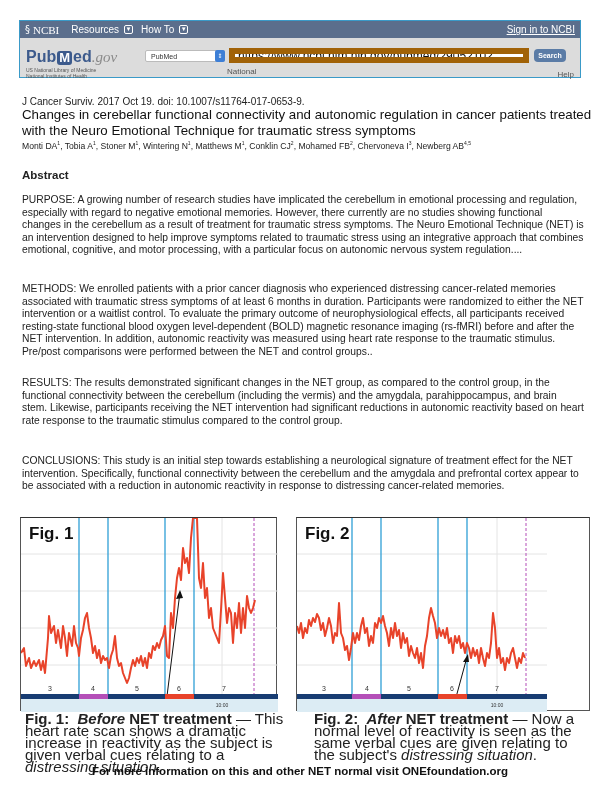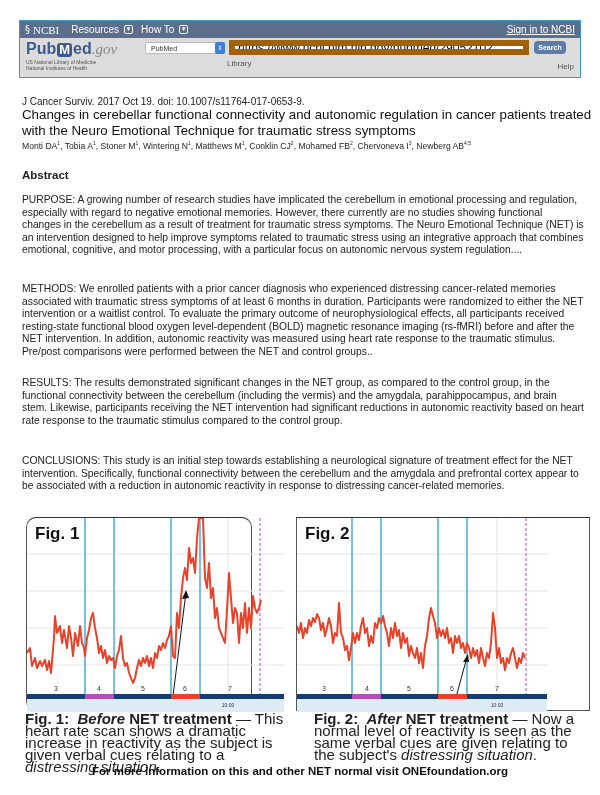--- a/index.html
+++ b/index.html
@@ -14,21 +14,21 @@
   .ncbi-bar {
     height: 17px; background: #5b6e8c; display: flex; align-items: center;
     padding: 0 5px; color: #fff; font-size: 10px;
   }
   .ncbi-logo { display: flex; align-items: center; gap: 3px; font-family: "Liberation Serif", serif; font-size: 11px; margin-right: 12px; }
   .ncbi-logo .dna { font-family: "DejaVu Sans", sans-serif; font-size: 10px; }
   .ncbi-menu { display: flex; align-items: center; gap: 5px; margin-right: 8px; font-size: 10px; }
   .ncbi-menu .chev { display: inline-block; width: 9px; height: 9px; border: 1px solid #fff; border-radius: 2px; font-size: 6px; line-height: 7px; text-align: center; }
   .ncbi-signin { margin-left: auto; font-size: 10px; text-decoration: underline; color: #fff; }
 
-  .pm-row { position: relative; height: 39px; }
+  .pm-row { position: relative; height: 39px; margin-top: 8px; }
   .pm-logo { position: absolute; left: 6px; top: 3px; }
   .pm-word { font-size: 16px; font-weight: bold; color: #3c5a8c; display: flex; align-items: flex-end; line-height: 16px; }
   .pm-word .m { display: inline-block; background: #3c5a8c; color: #fff; border-radius: 3px; padding: 0 2px; margin: 0 1px; font-size: 13px; line-height: 14px; }
   .pm-word .gov { font-family: "Liberation Serif", serif; font-style: italic; font-weight: normal; font-size: 15px; color: #8a8a8a; }
   .pm-sub { font-size: 5px; color: #555; line-height: 6px; margin-top: 2px; }
 
   .db-select {
     position: absolute; left: 125px; top: 4px; width: 80px; height: 12px;
     background: #fff; border: 1px solid #bbb; border-radius: 2px; font-size: 7px;
     color: #333; padding-left: 5px; line-height: 11px;
@@ -60,21 +60,21 @@
   .p1 { top: 194px; }
   .p2 { top: 283px; }
   .p3 { top: 377px; }
   .p4 { top: 455px; }
 
   
   .fig {
     position: absolute; top: 517px; height: 194px;
     border: 1px solid #555; border-top: 1.5px solid #333; background: #fff;
   }
-  .fig1 { left: 26px; width: 226px; border-radius: 10px; }
+  .fig1 { left: 20px; width: 257px; }
   .fig2 { left: 296px; width: 294px; }
   .fig svg { position: absolute; left: 0; top: 0; }
   .fig-label {
     position: absolute; left: 6px; top: 6px; font-size: 17px; font-weight: bold; color: #111;
     background: rgba(255,255,255,0.85); padding: 0 2px;
   }
   .caption { position: absolute; top: 713px; font-size: 15px; line-height: 12px; color: #222; }
   .cap1 { left: 25px; width: 260px; }
   .cap2 { left: 314px; width: 270px; }
   .caption b { font-weight: bold; }
@@ -113,21 +113,21 @@
         <div>US National Library of Medicine</div>
         <div>National Institutes of Health</div>
       </div>
     </div>
     <div class="db-select">
       <span>PubMed</span>
       <span class="arrow">⇕</span>
     </div>
     <input class="search-input" type="text" value="https://www.ncbi.nlm.nih.gov/pubmed/29052102" style="">
     <button class="search-btn">Search</button>
-    <span class="adv-link">Library</span>
+    <span class="adv-link">National</span>
     <span class="help-link">Help</span>
   </div>
 </div>
 
 <div class="citation">J Cancer Surviv. 2017 Oct 19. doi: 10.1007/s11764-017-0653-9.</div>
 <div class="title">Changes in cerebellar functional connectivity and autonomic regulation in cancer patients treated with the Neuro Emotional Technique for traumatic stress symptoms</div>
 <div class="authors" id="authors"><span>Monti DA</span><sup>1</sup>, <span>Tobia A</span><sup>1</sup>, <span>Stoner M</span><sup>1</sup>, <span>Wintering N</span><sup>1</sup>, <span>Matthews M</span><sup>1</sup>, <span>Conklin CJ</span><sup>2</sup>, <span>Mohamed FB</span><sup>2</sup>, <span>Chervoneva I</span><sup>3</sup>, <span>Newberg AB</span><sup>4,5</sup></div>
 <div class="abstract-h">Abstract</div>
 <div class="para p1">PURPOSE: A growing number of research studies have implicated the cerebellum in emotional processing and regulation, especially with regard to negative emotional memories. However, there currently are no studies showing functional changes in the cerebellum as a result of treatment for traumatic stress symptoms. The Neuro Emotional Technique (NET) is an intervention designed to help improve symptoms related to traumatic stress using an integrative approach that combines emotional, cognitive, and motor processing, with a particular focus on autonomic nervous system regulation....</div>
 <div class="para p2">METHODS: We enrolled patients with a prior cancer diagnosis who experienced distressing cancer-related memories associated with traumatic stress symptoms of at least 6 months in duration. Participants were randomized to either the NET intervention or a waitlist control. To evaluate the primary outcome of neurophysiological effects, all participants received resting-state functional blood oxygen level-dependent (BOLD) magnetic resonance imaging (rs-fMRI) before and after the NET intervention. In addition, autonomic reactivity was measured using heart rate response to the traumatic stimulus. Pre/post comparisons were performed between the NET and control groups..</div>

